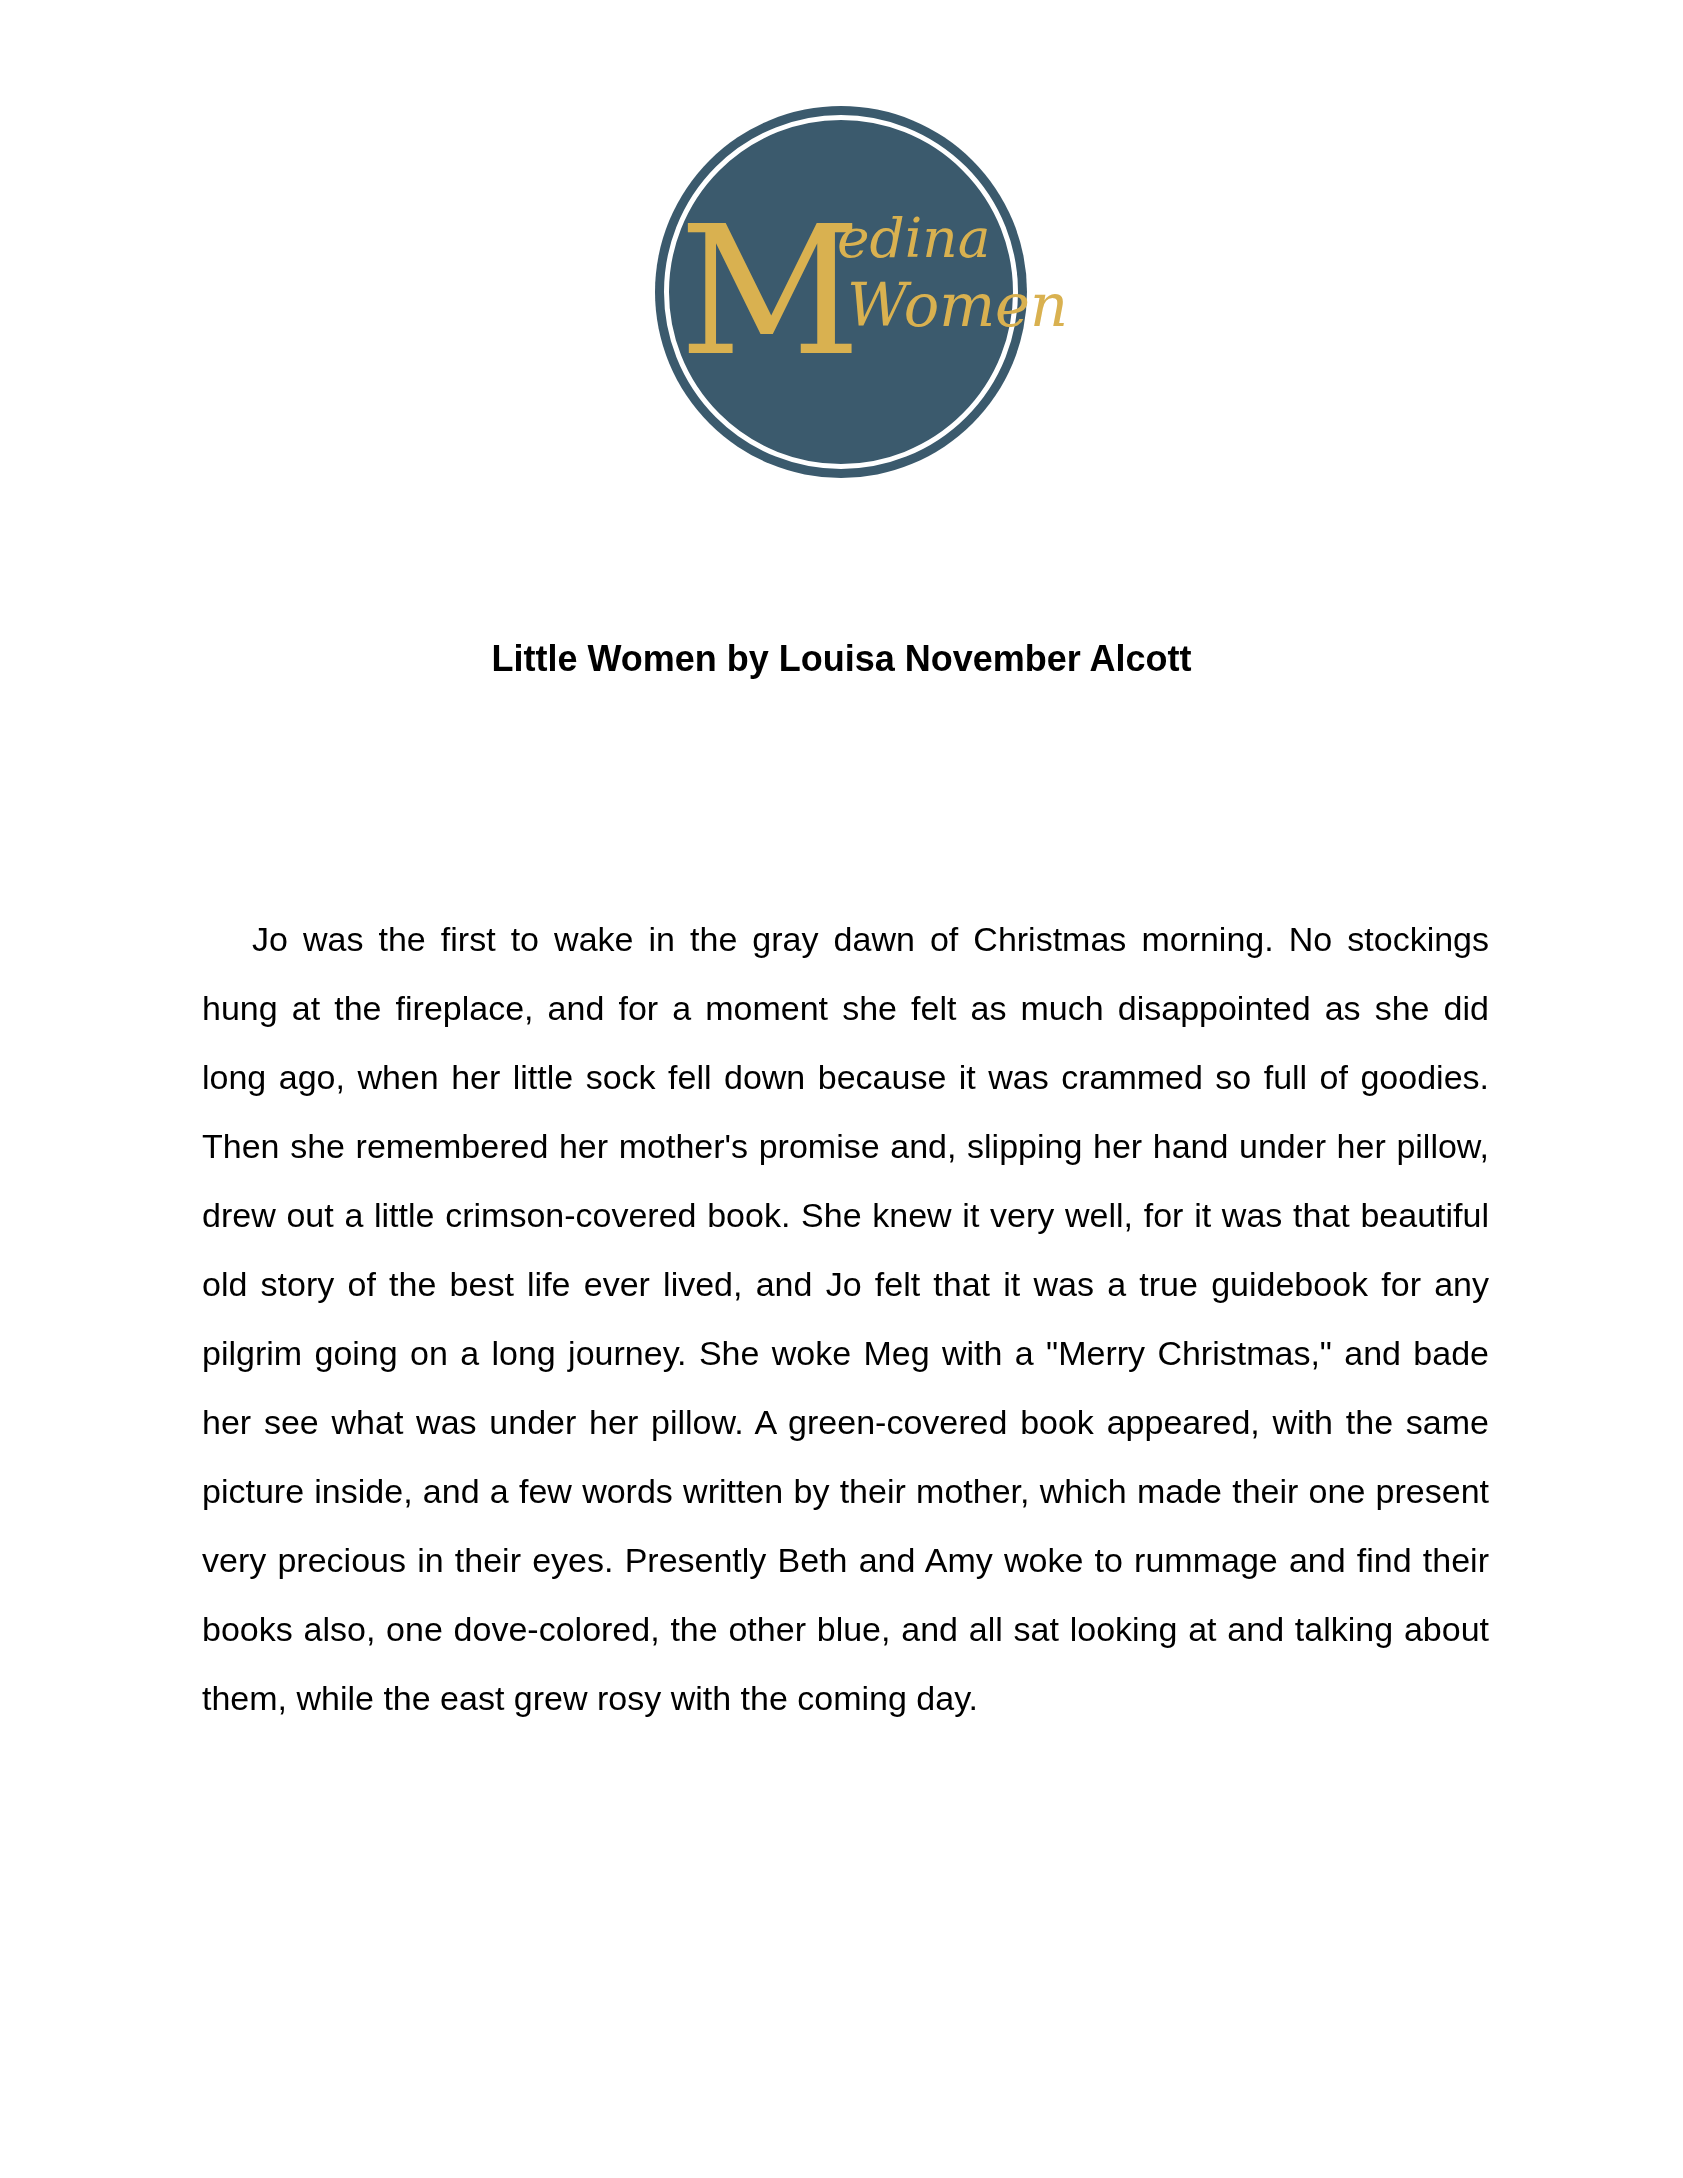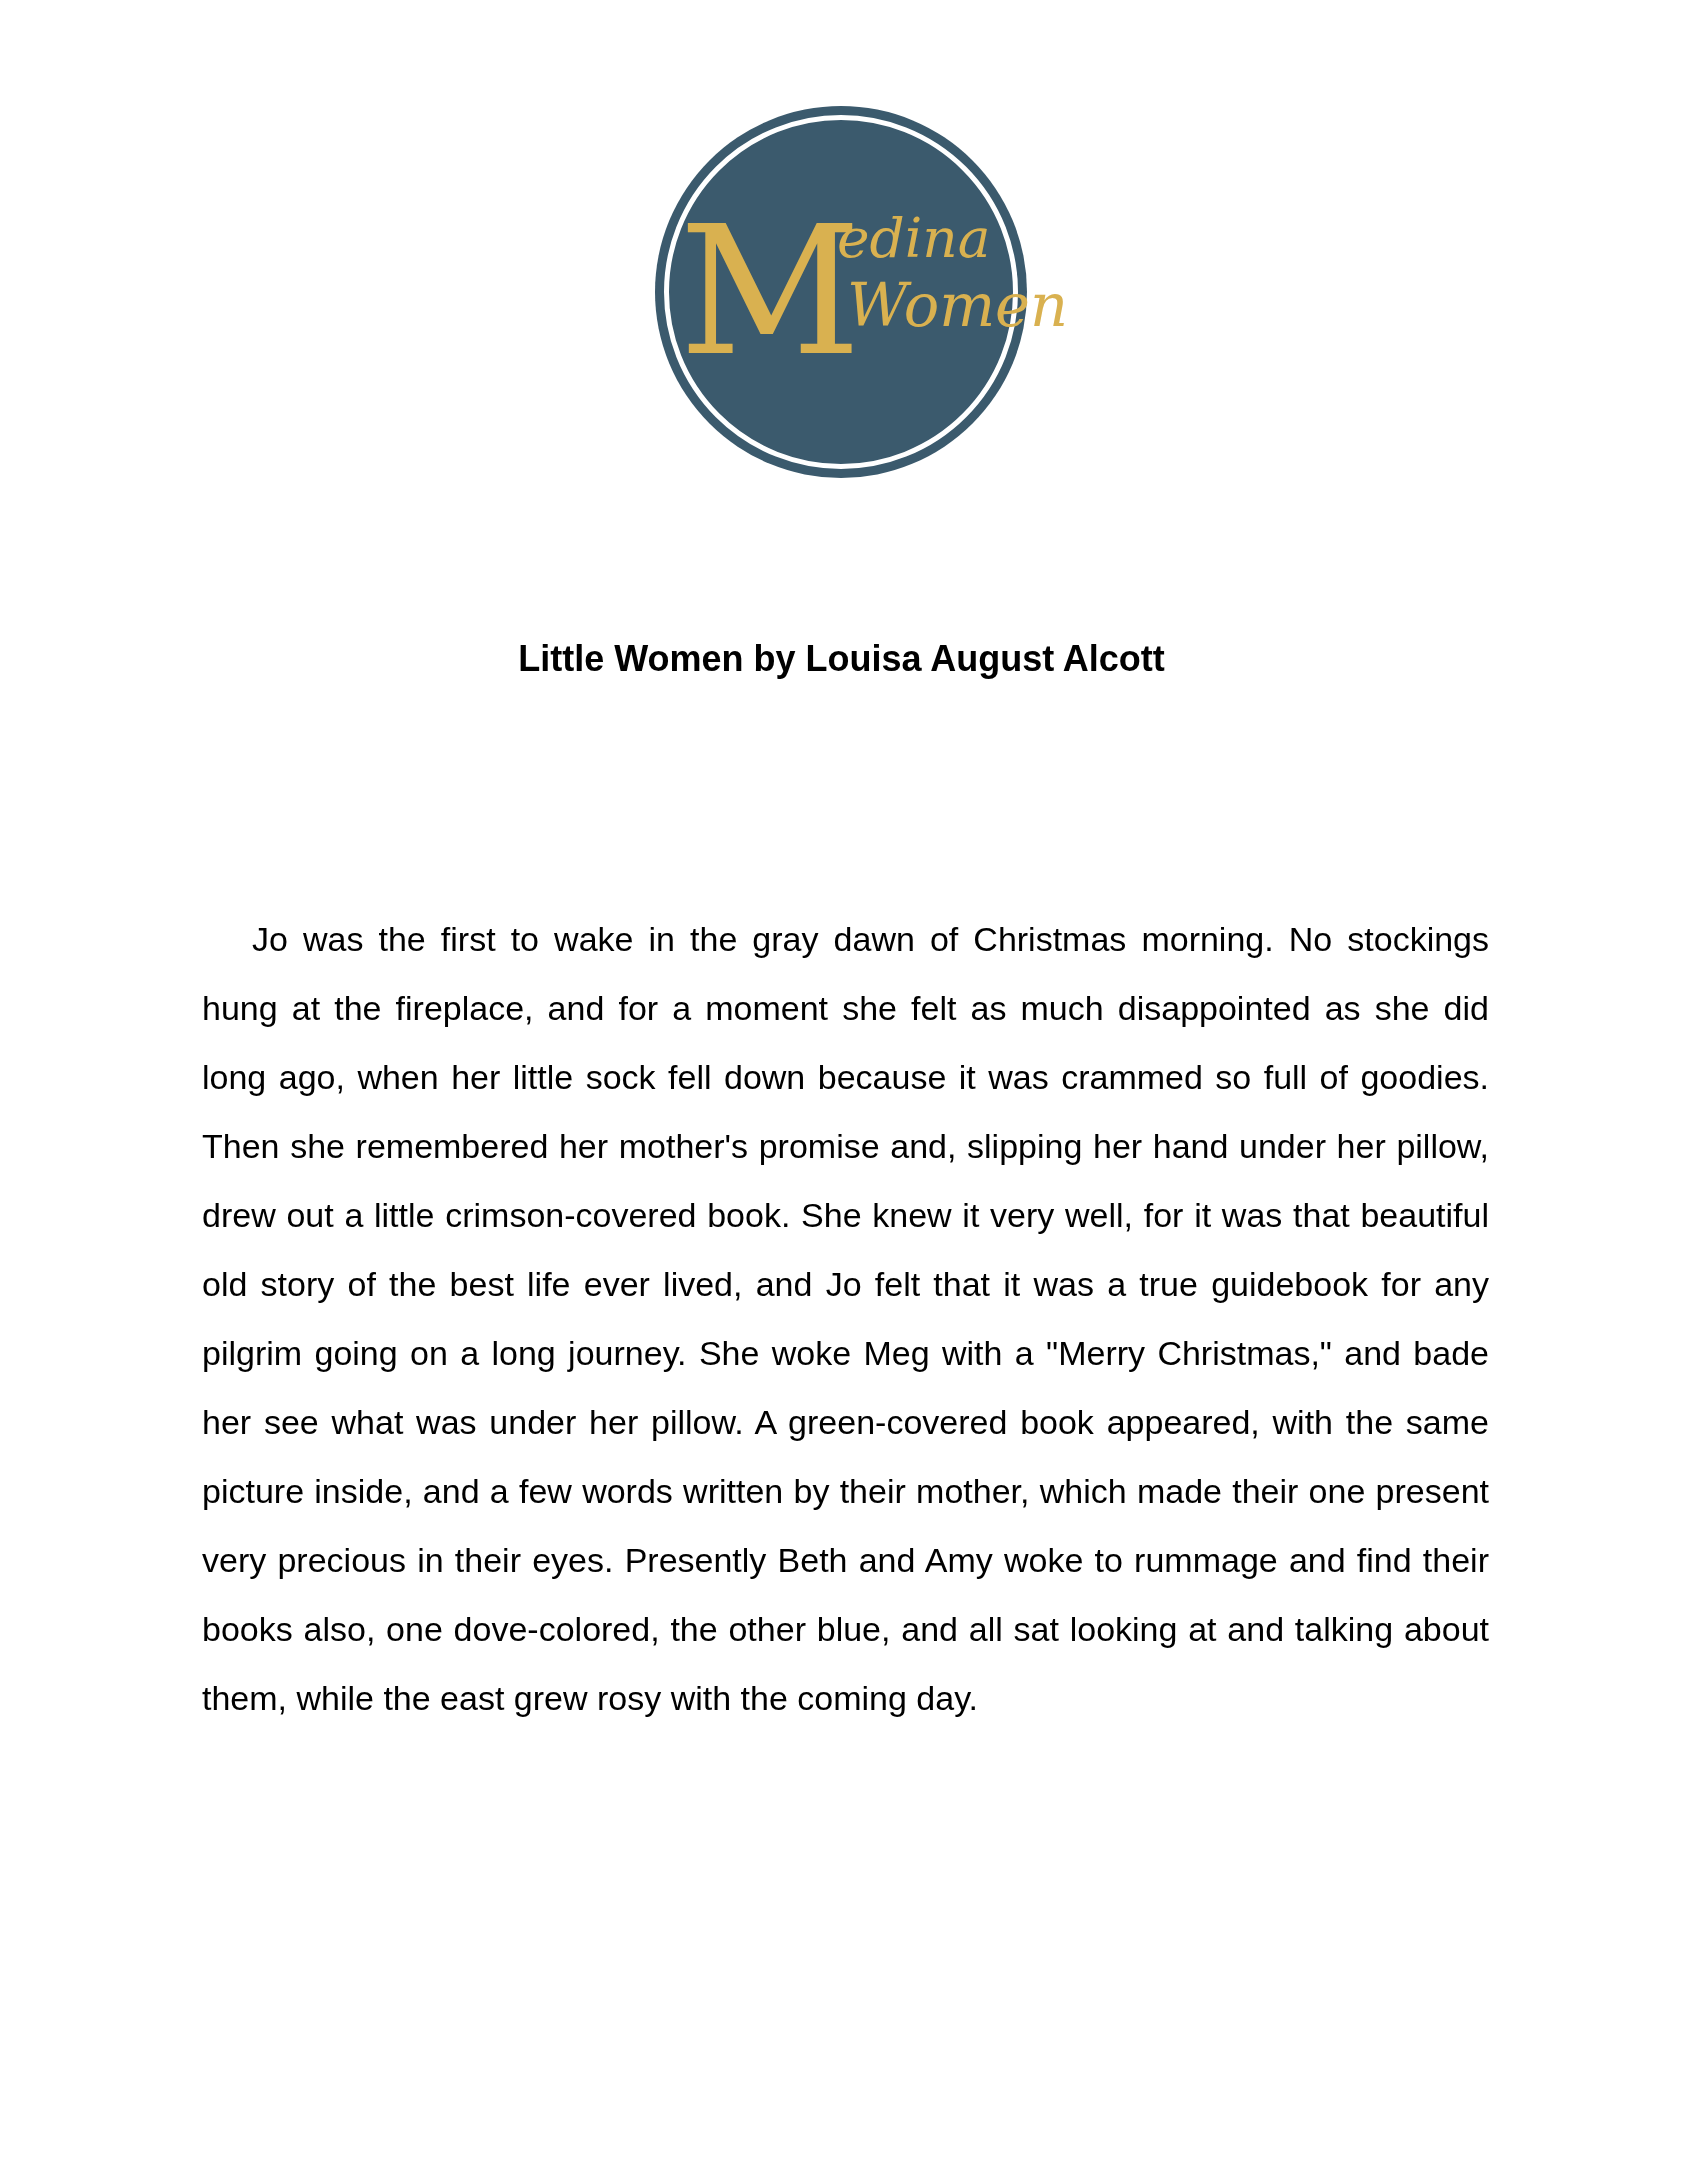--- a/index.html
+++ b/index.html
@@ -93,19 +93,19 @@
 
 <div class="page">
 
   <div class="logo">
     <div class="logo-ring"></div>
     <span class="logo-m">M</span>
     <span class="logo-word logo-edina">edina</span>
     <span class="logo-word logo-books">Women</span>
   </div>
 
-  <div class="doc-title">Little Women by Louisa August Alcott</div>
+  <div class="doc-title">Little Women by Louisa November Alcott</div>
 
 
   <p class="body-text">Jo was the first to wake in the gray dawn of Christmas morning. No stockings hung at the fireplace, and for a moment she felt as much disappointed as she did long ago, when her little sock fell down because it was crammed so full of goodies. Then she remembered her mother's promise and, slipping her hand under her pillow, drew out a little crimson-covered book. She knew it very well, for it was that beautiful old story of the best life ever lived, and Jo felt that it was a true guidebook for any pilgrim going on a long journey. She woke Meg with a "Merry Christmas," and bade her see what was under her pillow. A green-covered book appeared, with the same picture inside, and a few words written by their mother, which made their one present very precious in their eyes. Presently Beth and Amy woke to rummage and find their books also, one dove-colored, the other blue, and all sat looking at and talking about them, while the east grew rosy with the coming day.</p>
 
 </div>
 
 
 </body></html>

